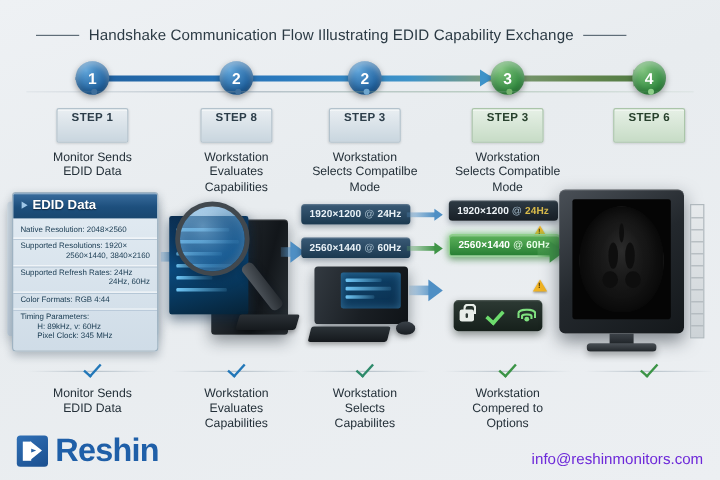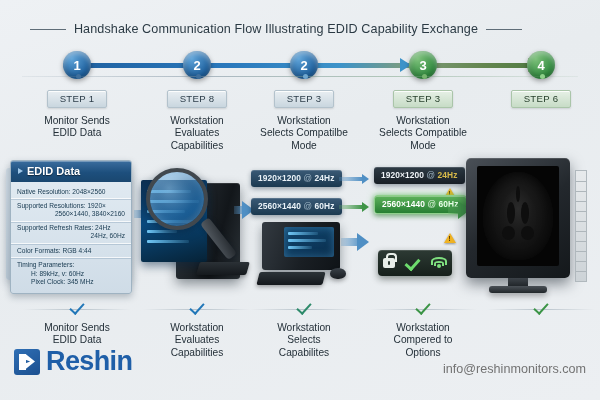--- a/index.html
+++ b/index.html
@@ -44,21 +44,21 @@
   .node.g{ background:radial-gradient(circle at 32% 28%,#7cc07a,#2f8a3e 70%,#216a2c); }
 
   
   .rail{ position:absolute; top:76px; left:22px; width:556px; height:1px;
          background:linear-gradient(90deg,rgba(120,140,155,.1),rgba(120,140,155,.55),rgba(120,160,130,.5),rgba(120,160,130,.1)); }
   .rail-dot{ position:absolute; top:-2px; width:5px; height:5px; border-radius:50%; }
 
   
   .col{ position:absolute; width:120px; text-align:center; }
   .step-badge{
-    display:inline-block; padding:2px 12px 3px; font-size:9.6px; font-weight:normal;
+    display:inline-block; padding:2px 12px 14px; font-size:9.6px; font-weight:bold;
     color:#2c3d49; letter-spacing:.3px;
     background:linear-gradient(#e9eef2,#c9d6df); border:1px solid #b3c2cc;
     border-radius:2px; box-shadow:0 1px 2px rgba(0,0,0,.12), inset 0 1px 0 rgba(255,255,255,.85);
   }
   .step-badge.gr{
     color:#27402c; background:linear-gradient(#e6f0e6,#c7dcc6); border-color:#aac5a9;
   }
   .step-desc{
     margin-top:7px; font-size:10.2px; line-height:12.4px; color:#243039;
   }
@@ -257,36 +257,36 @@
           background:linear-gradient(90deg,rgba(120,140,155,0),rgba(120,140,155,.45),rgba(120,140,155,0)); }
   .rchk{ position:relative; display:inline-block; width:15px; height:15px; }
   .rchk::after{
     content:""; position:absolute; left:3px; top:0; width:6px; height:12px;
     border-right:2.4px solid currentColor; border-bottom:2.4px solid currentColor;
     transform:rotate(42deg);
   }
   .rtext{ margin-top:3px; font-size:10.2px; line-height:12.4px; color:#243039; }
 
   
-  .footer{ position:absolute; left:0; bottom:14px; width:600px; height:46px; }
+  .footer{ position:absolute; left:0; bottom:0; width:600px; height:46px; }
   .logo{ position:absolute; left:14px; top:6px; display:flex; align-items:center; gap:6px; }
   .logo-mark{
     width:26px; height:26px; border-radius:3px;
     background:linear-gradient(150deg,#2f6fb5,#1b4f8f);
     position:relative; flex:0 0 auto;
   }
   .logo-mark::before{
     content:""; position:absolute; left:5px; top:5px; width:7px; height:16px; background:#fff;
   }
   .logo-mark::after{
     content:""; position:absolute; left:11px; top:5px; width:10px; height:16px; background:#fff;
     clip-path:polygon(0 0,100% 50%,0 100%,0 62%,52% 50%,0 38%);
   }
   .logo-text{ font-size:27px; font-weight:bold; color:#1f5fa8; letter-spacing:-.6px; }
-  .email{ position:absolute; right:14px; bottom:10px; font-size:12.6px; color:#737373; }
+  .email{ position:absolute; right:14px; bottom:10px; font-size:12.6px; color:#6d28d9; }
 </style>
 </head>
 <body>
 
 <div class="stage">
 
   <div class="title-wrap">
     <div class="title-rule"></div>
     <div class="title-text">Handshake Communication Flow Illustrating EDID Capability Exchange</div>
     <div class="title-rule"></div>

